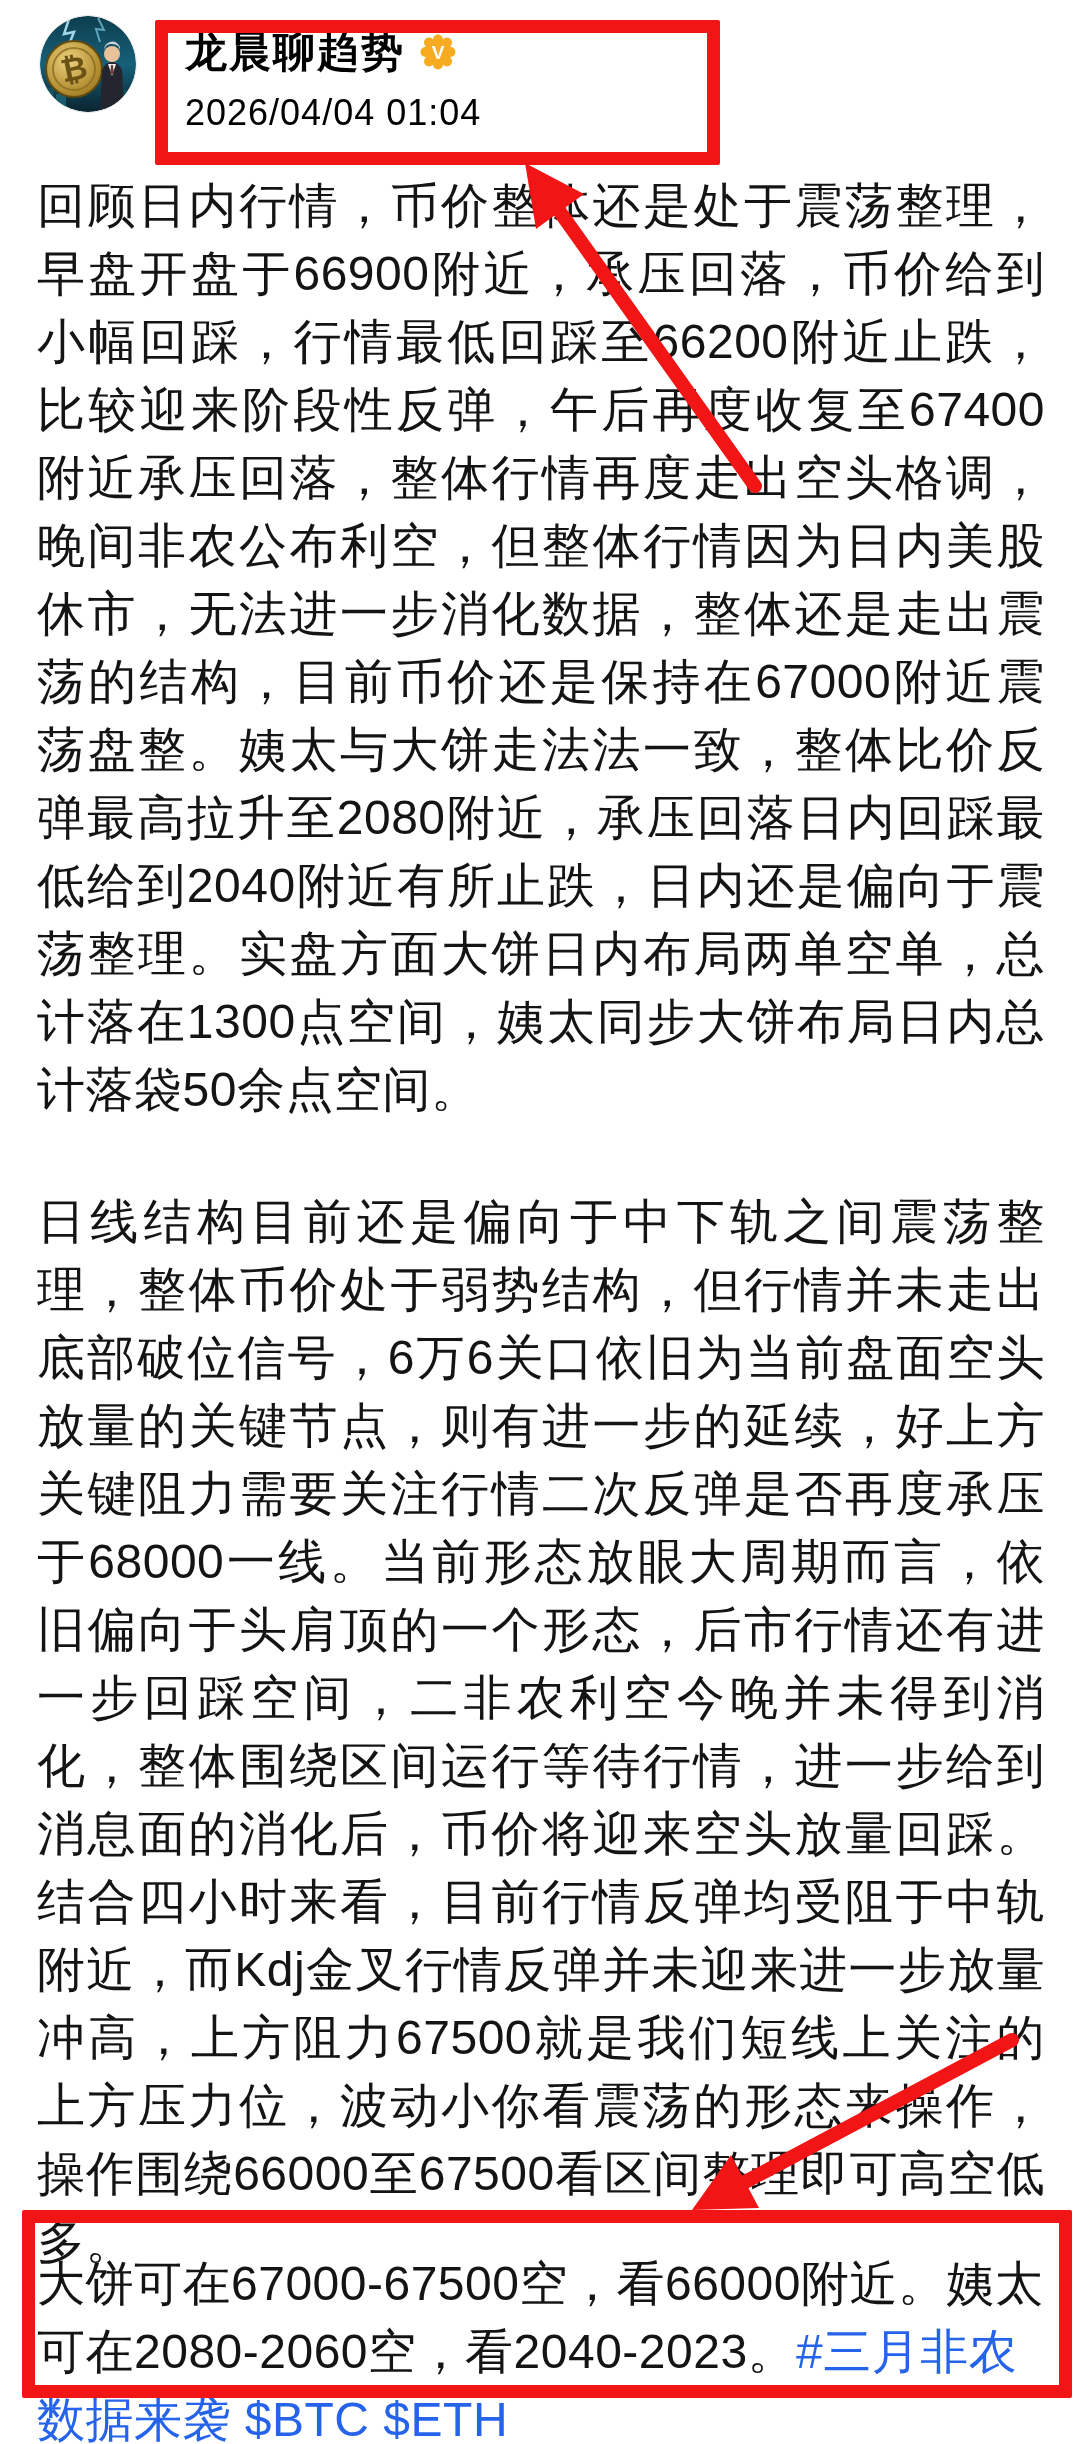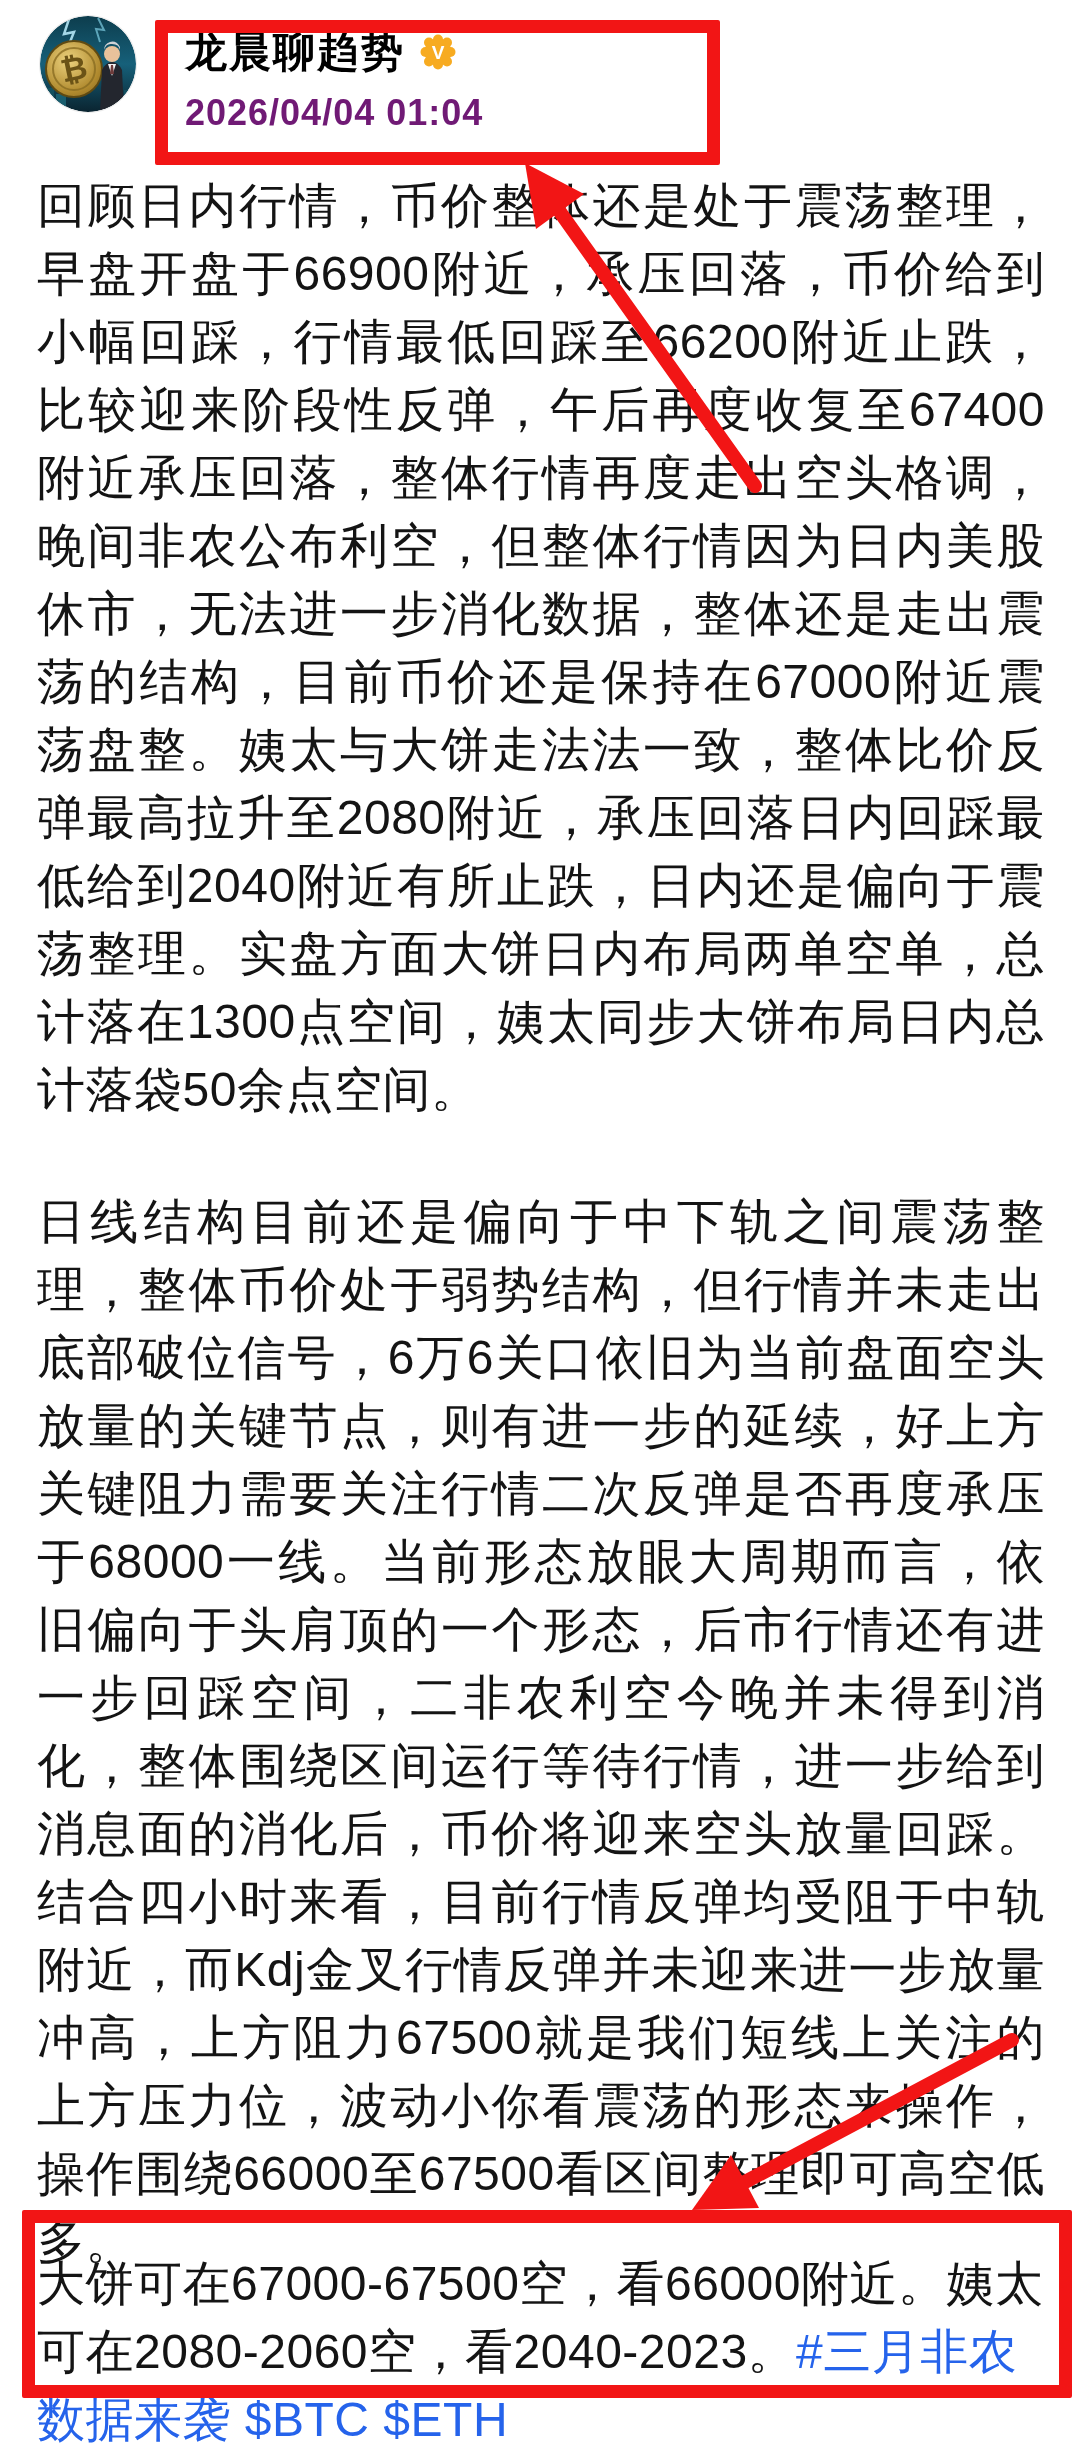--- a/index.html
+++ b/index.html
@@ -10,21 +10,21 @@
   
   .post-header{position:absolute;left:40px;top:16px;display:flex;align-items:flex-start;}
   .avatar{width:96px;height:96px;border-radius:50%;overflow:hidden;flex:0 0 auto;box-shadow:0 0 0 1px rgba(0,0,0,.08);}
   .header-text{margin-left:49px;padding-top:8px;}
   .name-row{display:flex;align-items:center;gap:14px;}
   .username{font-size:42px;font-weight:bold;color:#000000;letter-spacing:2px;text-align:center;}
   .badge{position:relative;width:38px;height:38px;display:inline-block;}
   .badge svg{position:absolute;inset:0;}
   .badge-v{position:absolute;inset:0;display:flex;align-items:center;justify-content:center;
     color:#ffffff;font-weight:bold;font-size:19px;padding-top:1px;}
-  .timestamp{font-size:36px;color:#701a75;margin-top:12px;letter-spacing:1px;font-weight:bold;}
+  .timestamp{font-size:36px;color:#000000;margin-top:12px;letter-spacing:1px;}
   
   .post-body{
     position:absolute;left:37px;top:172px;width:1008px;
     font-size:48px;line-height:68px;color:#141414;letter-spacing:.5px;
     text-align:justify;
   }
   .post-body p{margin:0 0 64px 0;}
   .signal{
     position:absolute;left:37px;top:2250px;width:1010px;margin:0;
     font-size:48px;line-height:68px;color:#141414;letter-spacing:.5px;

